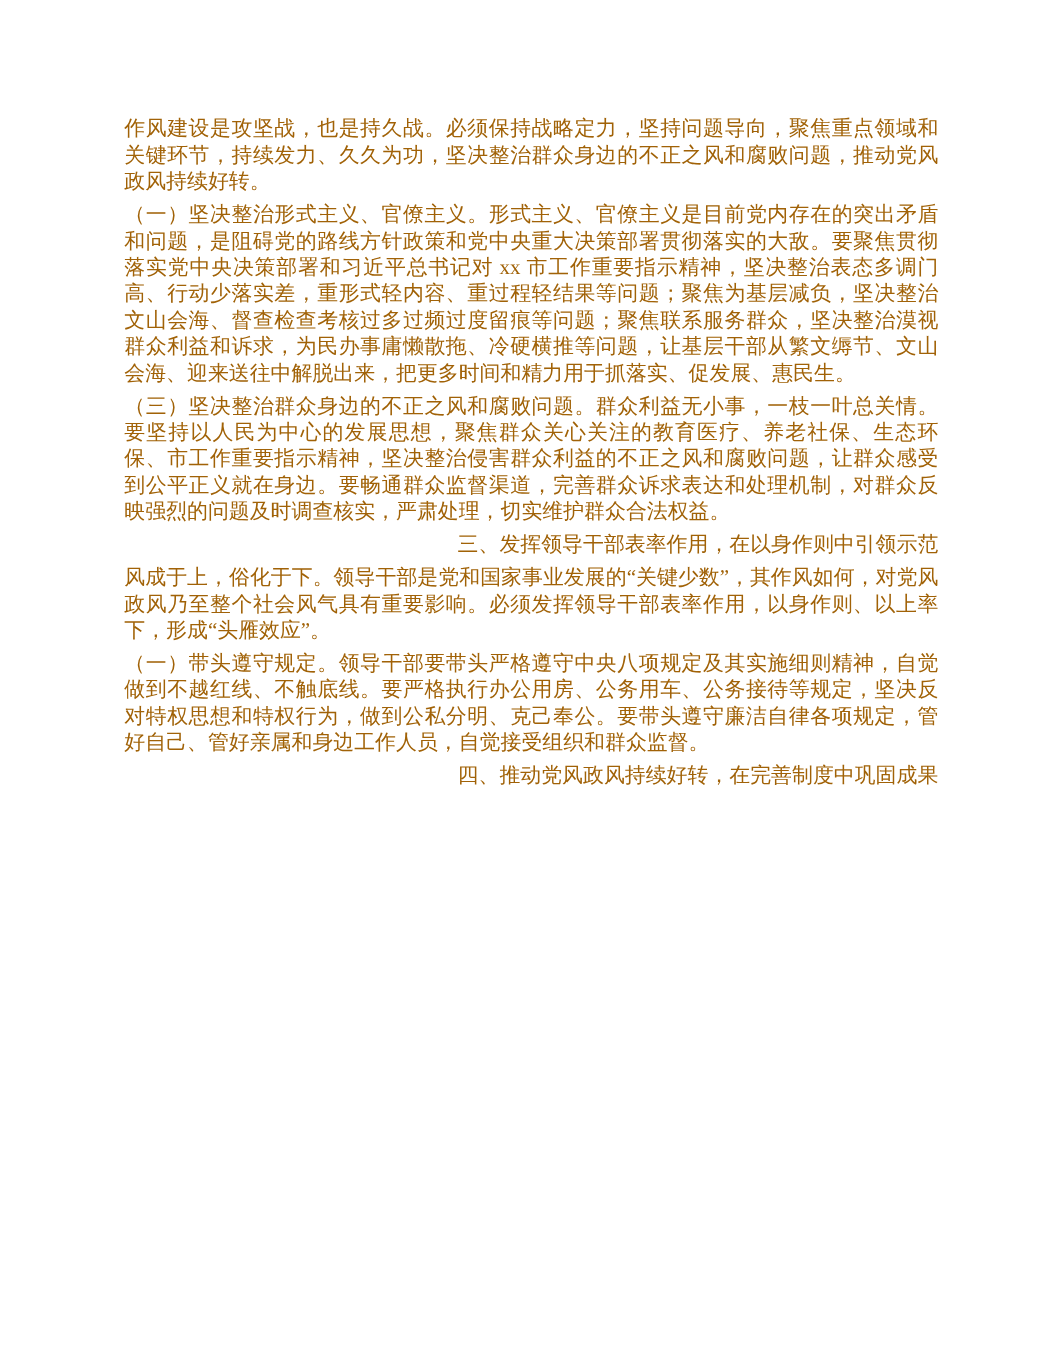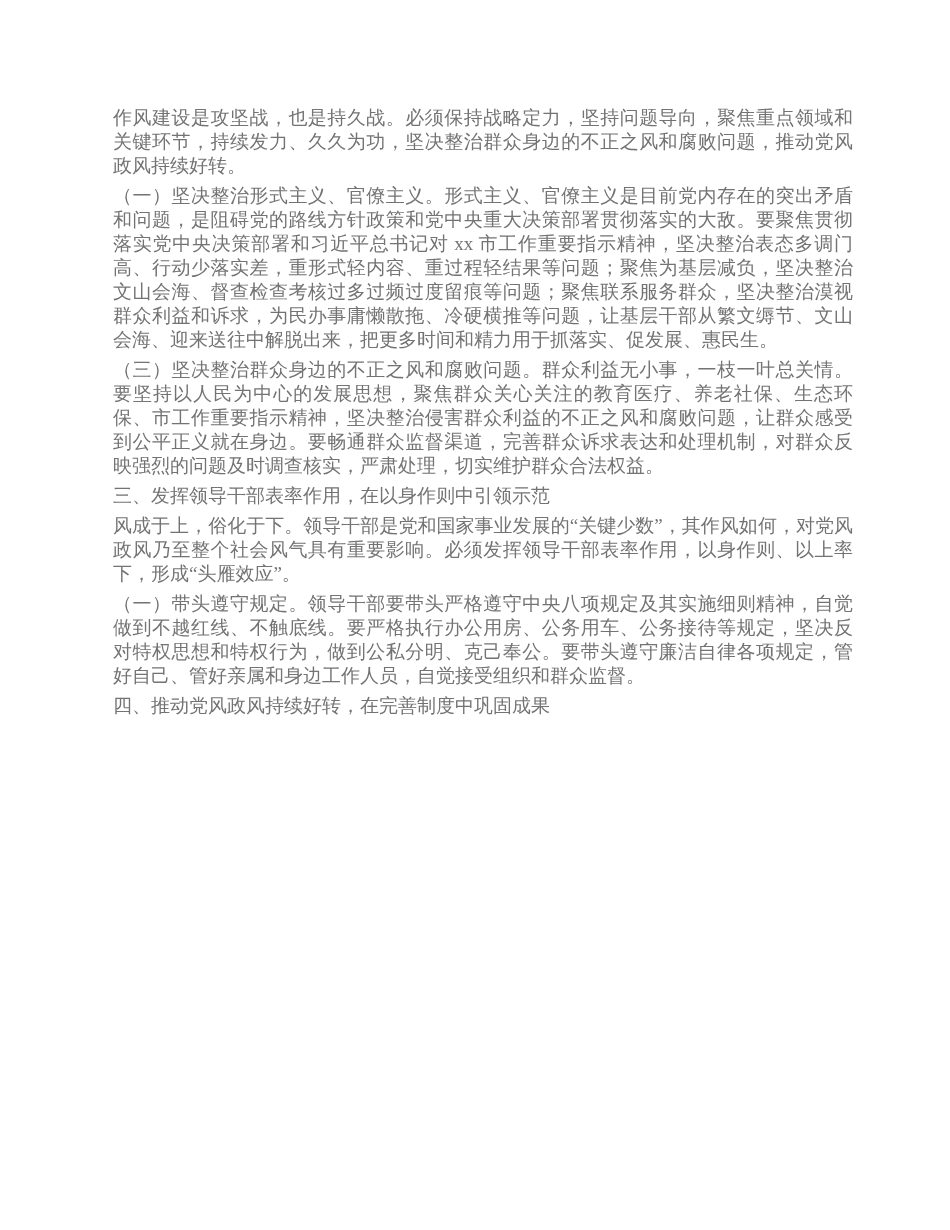--- a/index.html
+++ b/index.html
@@ -18,25 +18,25 @@
     position: absolute;
     left: 113px;
     top: 106px;
     width: 740px;
   }
   .doc p {
     font-size: 19px;
     line-height: 24px;
     margin: 0 0 6px 0;
     text-align: justify;
-    color: #737373;
+    color: #a16207;
     word-break: break-all;
   }
   .doc p.heading {
-    text-align: left;
+    text-align: right;
   }
 </style>
 </head>
 <body>
 
 <div class="doc">
   <p>作风建设是攻坚战，也是持久战。必须保持战略定力，坚持问题导向，聚焦重点领域和关键环节，持续发力、久久为功，坚决整治群众身边的不正之风和腐败问题，推动党风政风持续好转。</p>
   <p>（一）坚决整治形式主义、官僚主义。形式主义、官僚主义是目前党内存在的突出矛盾和问题，是阻碍党的路线方针政策和党中央重大决策部署贯彻落实的大敌。要聚焦贯彻落实党中央决策部署和习近平总书记对 xx 市工作重要指示精神，坚决整治表态多调门高、行动少落实差，重形式轻内容、重过程轻结果等问题；聚焦为基层减负，坚决整治文山会海、督查检查考核过多过频过度留痕等问题；聚焦联系服务群众，坚决整治漠视群众利益和诉求，为民办事庸懒散拖、冷硬横推等问题，让基层干部从繁文缛节、文山会海、迎来送往中解脱出来，把更多时间和精力用于抓落实、促发展、惠民生。</p>
   <p>（三）坚决整治群众身边的不正之风和腐败问题。群众利益无小事，一枝一叶总关情。要坚持以人民为中心的发展思想，聚焦群众关心关注的教育医疗、养老社保、生态环保、市工作重要指示精神，坚决整治侵害群众利益的不正之风和腐败问题，让群众感受到公平正义就在身边。要畅通群众监督渠道，完善群众诉求表达和处理机制，对群众反映强烈的问题及时调查核实，严肃处理，切实维护群众合法权益。</p>
   <p class="heading">三、发挥领导干部表率作用，在以身作则中引领示范</p>

